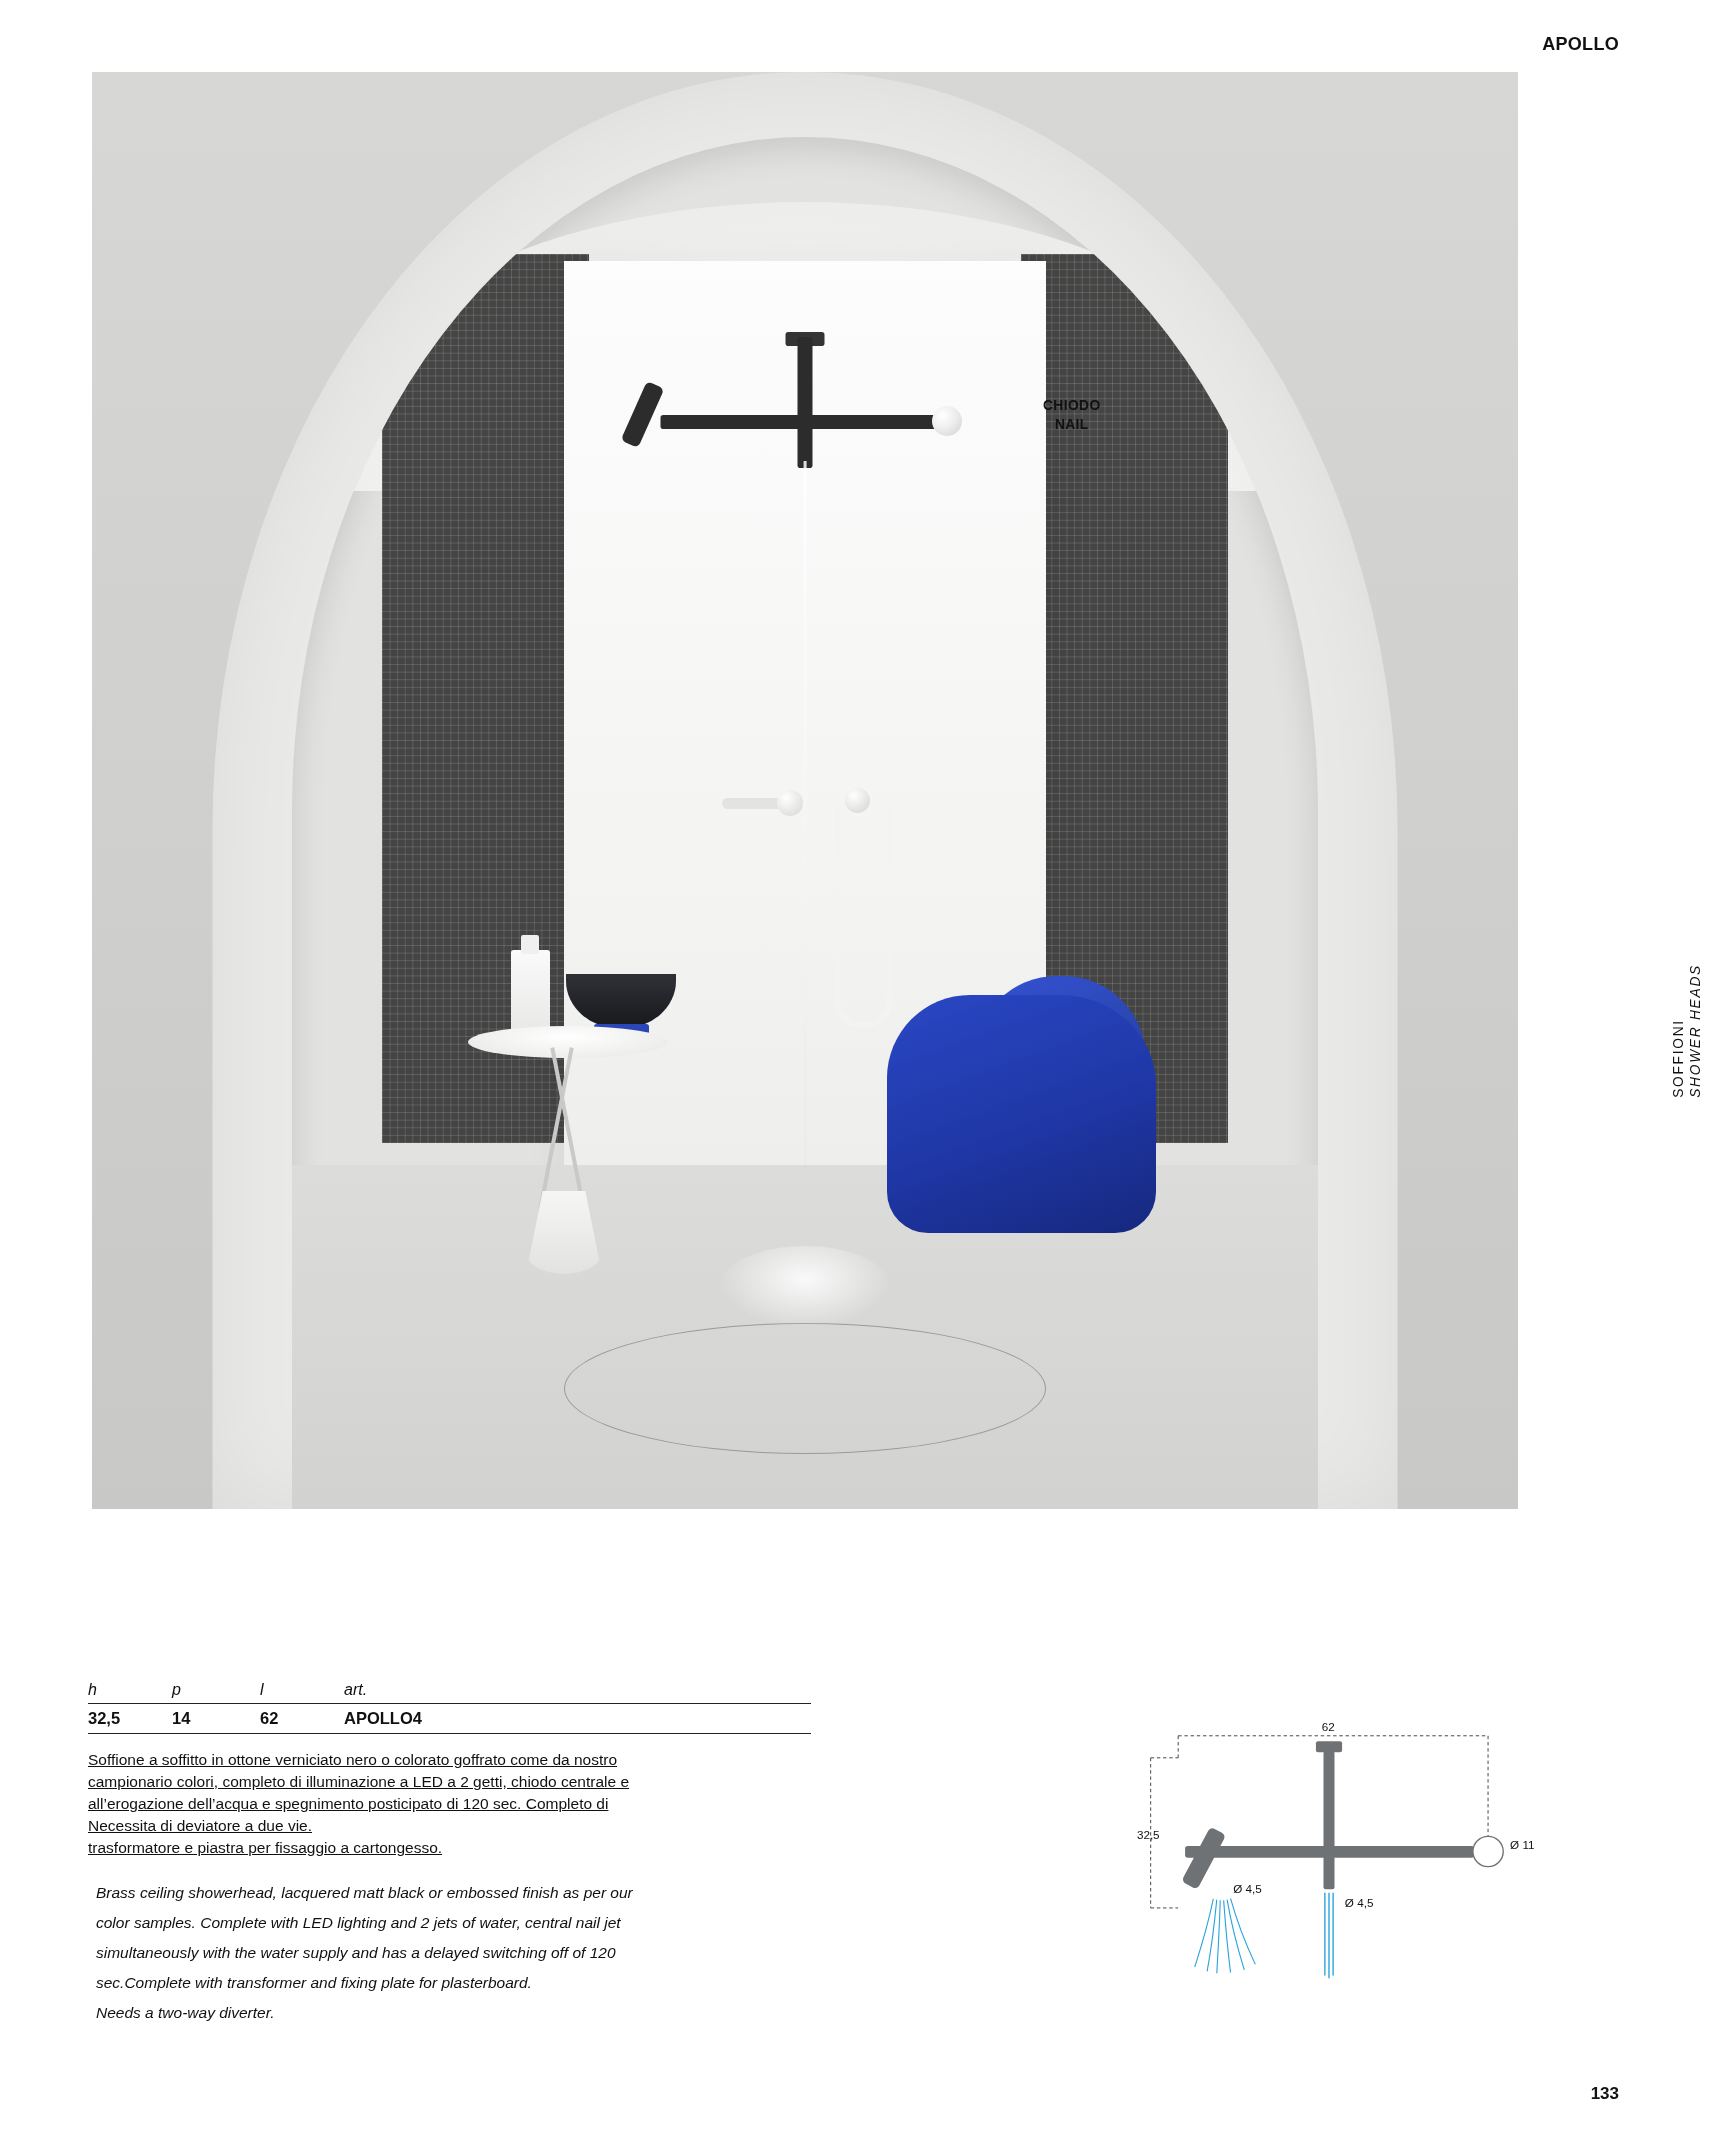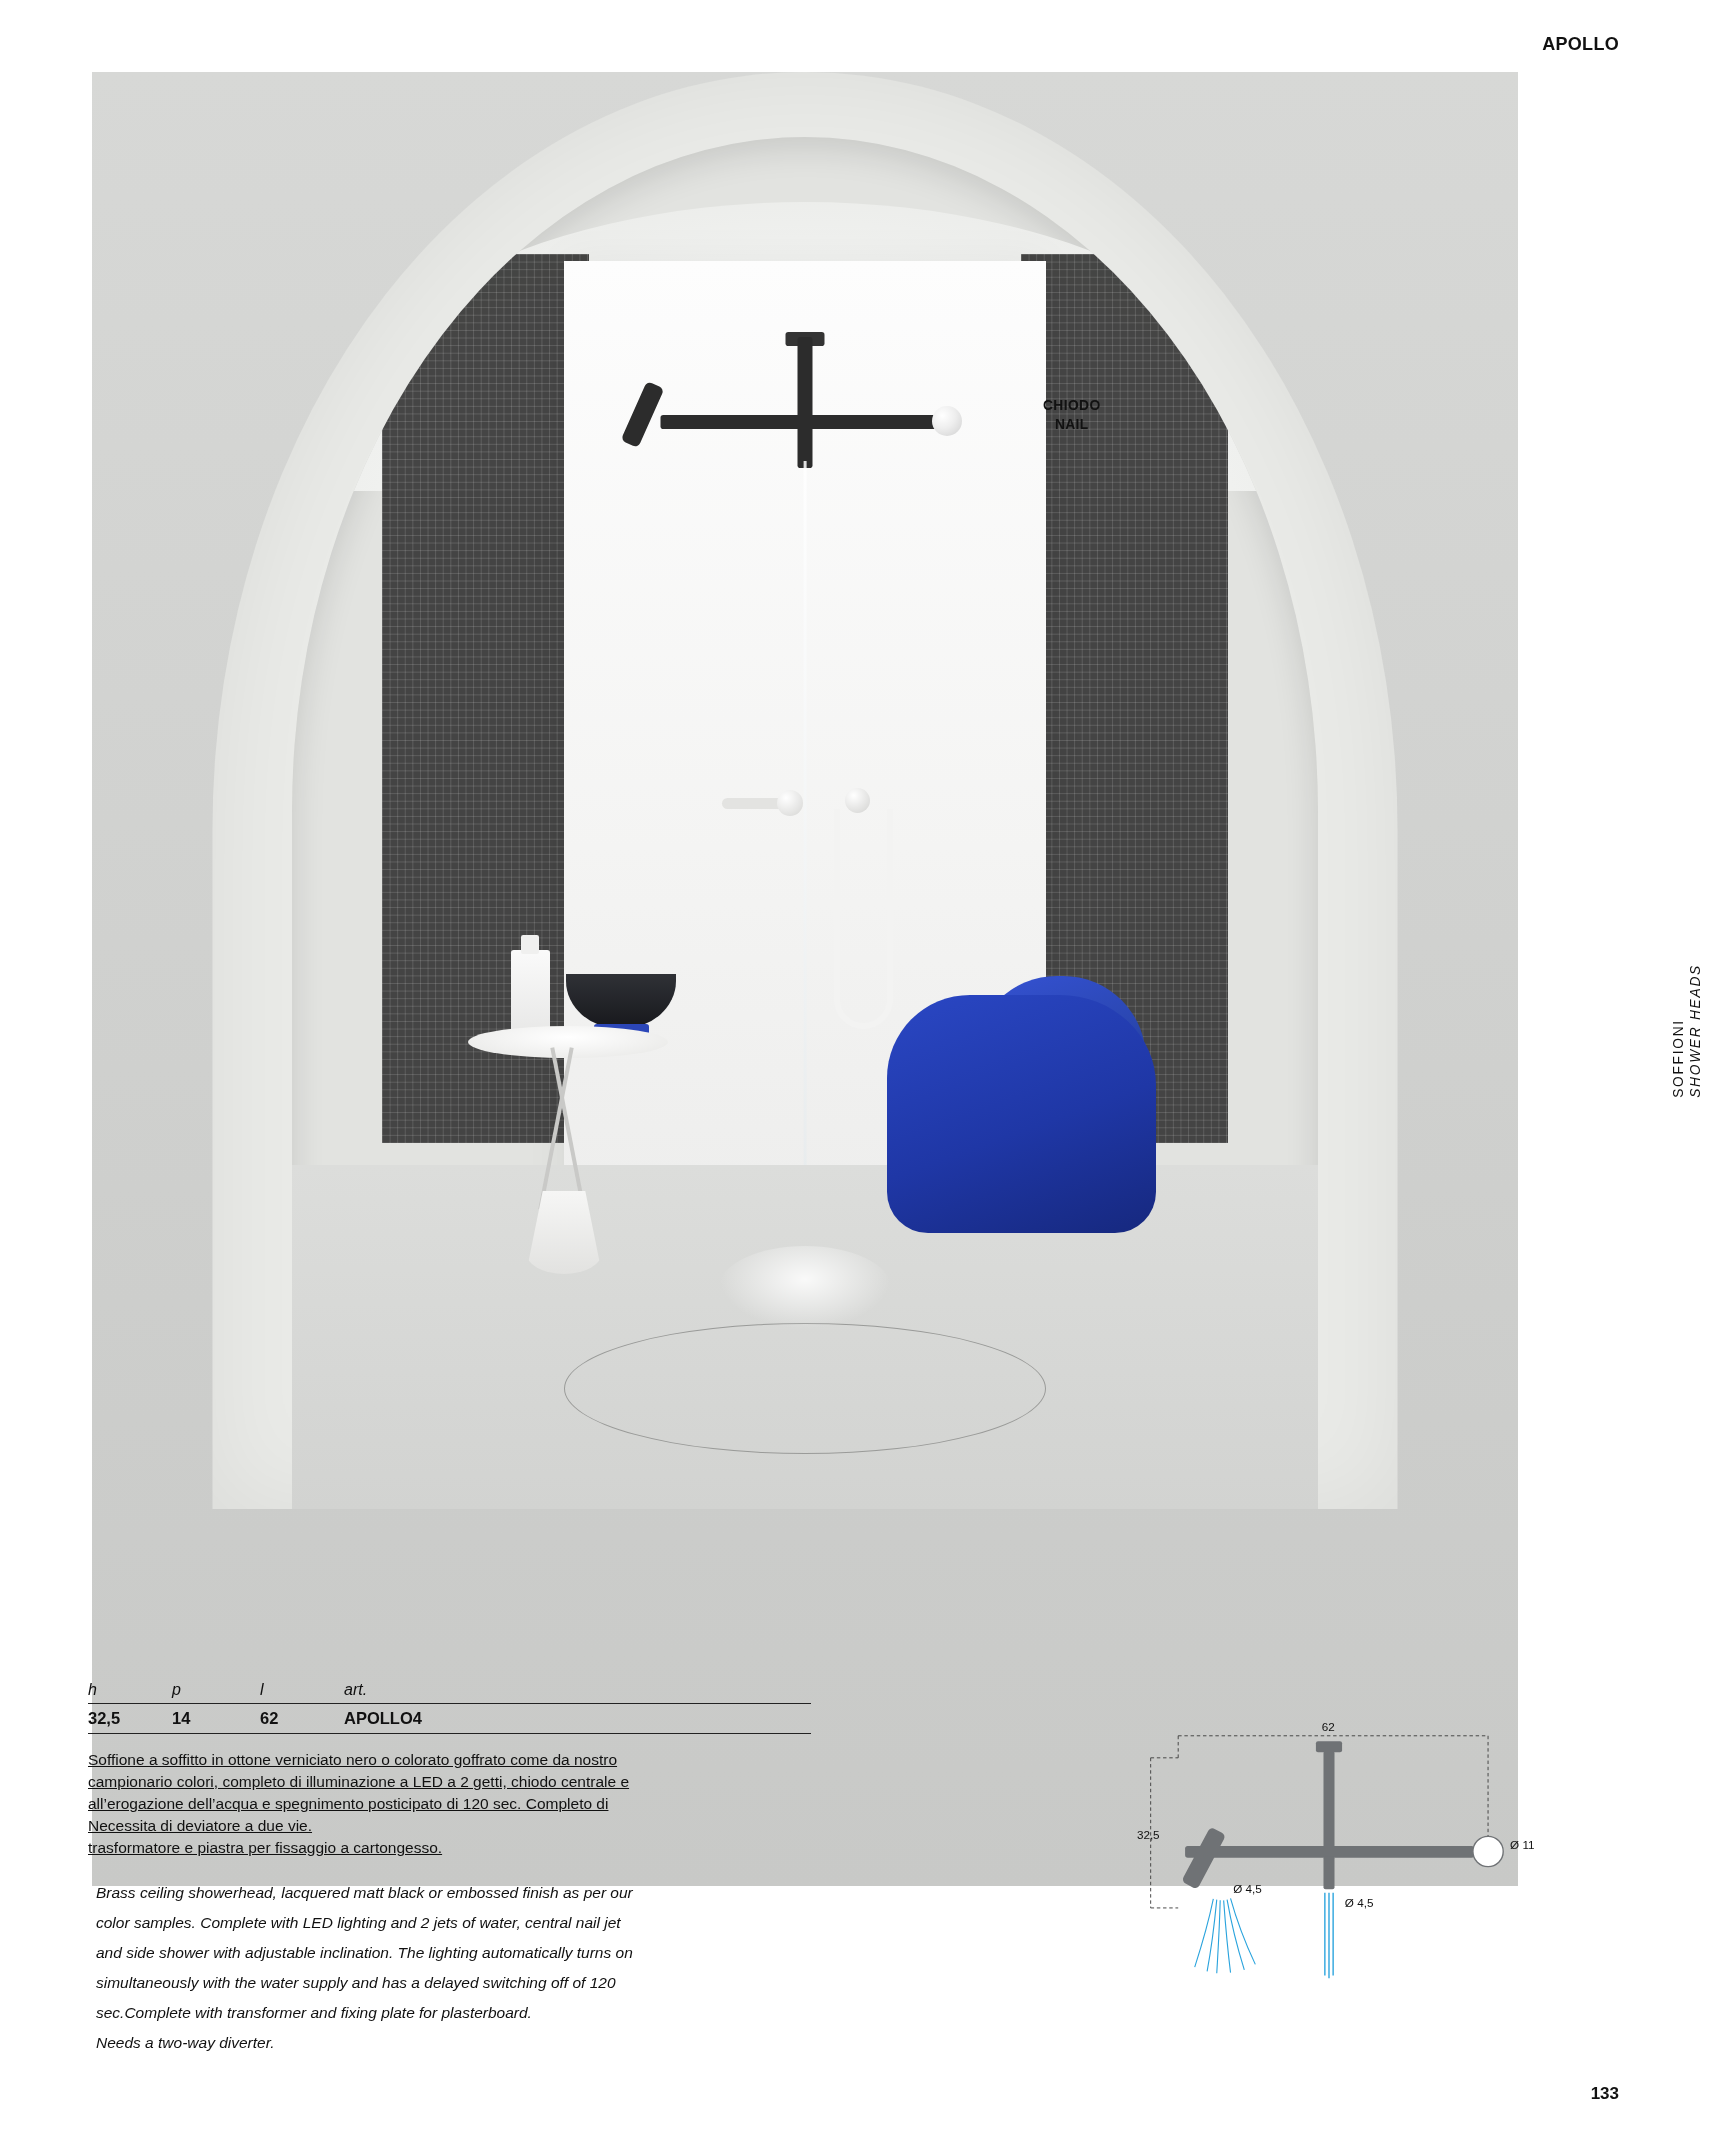--- a/index.html
+++ b/index.html
@@ -43,21 +43,21 @@
   }
   .side-label .l1 { display:block; font-weight: normal; }
   .side-label .l2 { display:block; font-style: italic; margin-top: 2.1px;}
 
   
   .photo {
     position: absolute;
     left: 92px;
     top: 72px;
     width: 1426px;
-    height: 1814px;
+    height: 1437px;
     overflow: hidden;
     background: #d8d8d6;
   }
   
   .room-bg {
     position: absolute; inset: 0;
     background: linear-gradient(180deg,#d7d8d6 0%, #cfd0ce 55%, #c8c9c7 100%);
   }
   
   .arch-outer {
@@ -453,21 +453,20 @@
     <p>Soffione a soffitto in ottone verniciato nero o colorato goffrato come da nostro</p>
     <p>campionario colori, completo di illuminazione a LED a 2 getti, chiodo centrale e</p>
     <p>all’erogazione dell’acqua e spegnimento posticipato di 120 sec. Completo di</p>
     <p>Necessita di deviatore a due vie.</p>
     <p>trasformatore e piastra per fissaggio a cartongesso.</p>
   </div>
 
   <div class="desc-en">
     <p>Brass ceiling showerhead, lacquered matt black or embossed finish as per our</p>
     <p>color samples. Complete with LED lighting and 2 jets of water, central nail jet</p>
-    <p>and side shower with adjustable inclination. The lighting automatically turns on</p>
     <p>simultaneously with the water supply and has a delayed switching off of 120</p>
     <p>sec.Complete with transformer and fixing plate for plasterboard.</p>
     <p>Needs a two-way diverter.</p>
   </div>
 </div>
 
 <div class="tech">
   <svg width="482" height="331" viewBox="0 0 700 480" xmlns="http://www.w3.org/2000/svg">
 
     <g stroke="#444" stroke-width="1.4" fill="none" stroke-dasharray="5 4">

